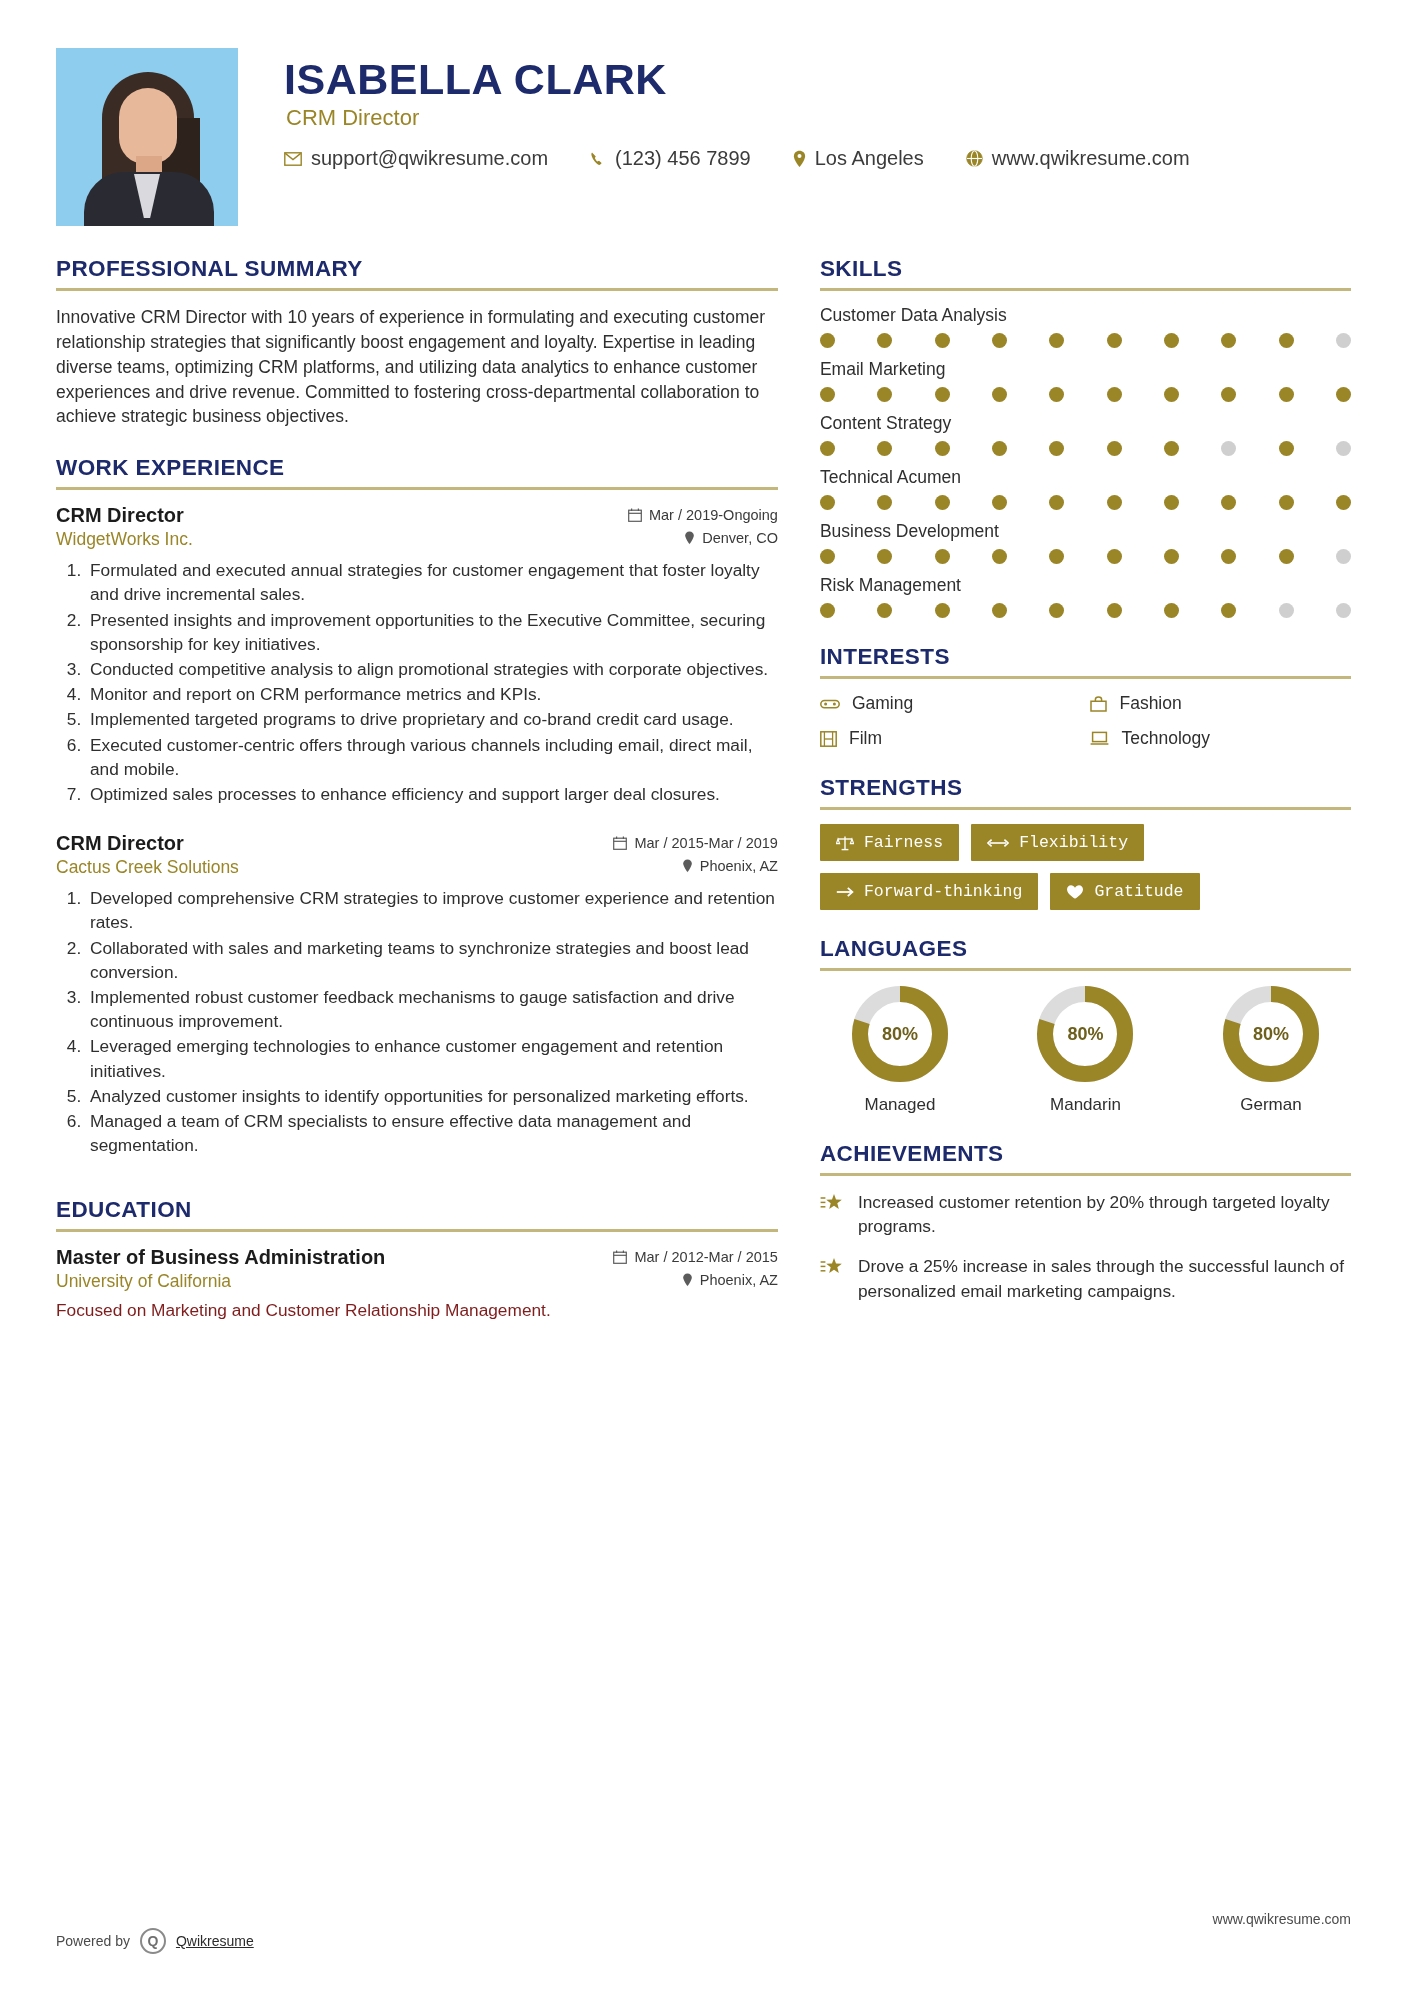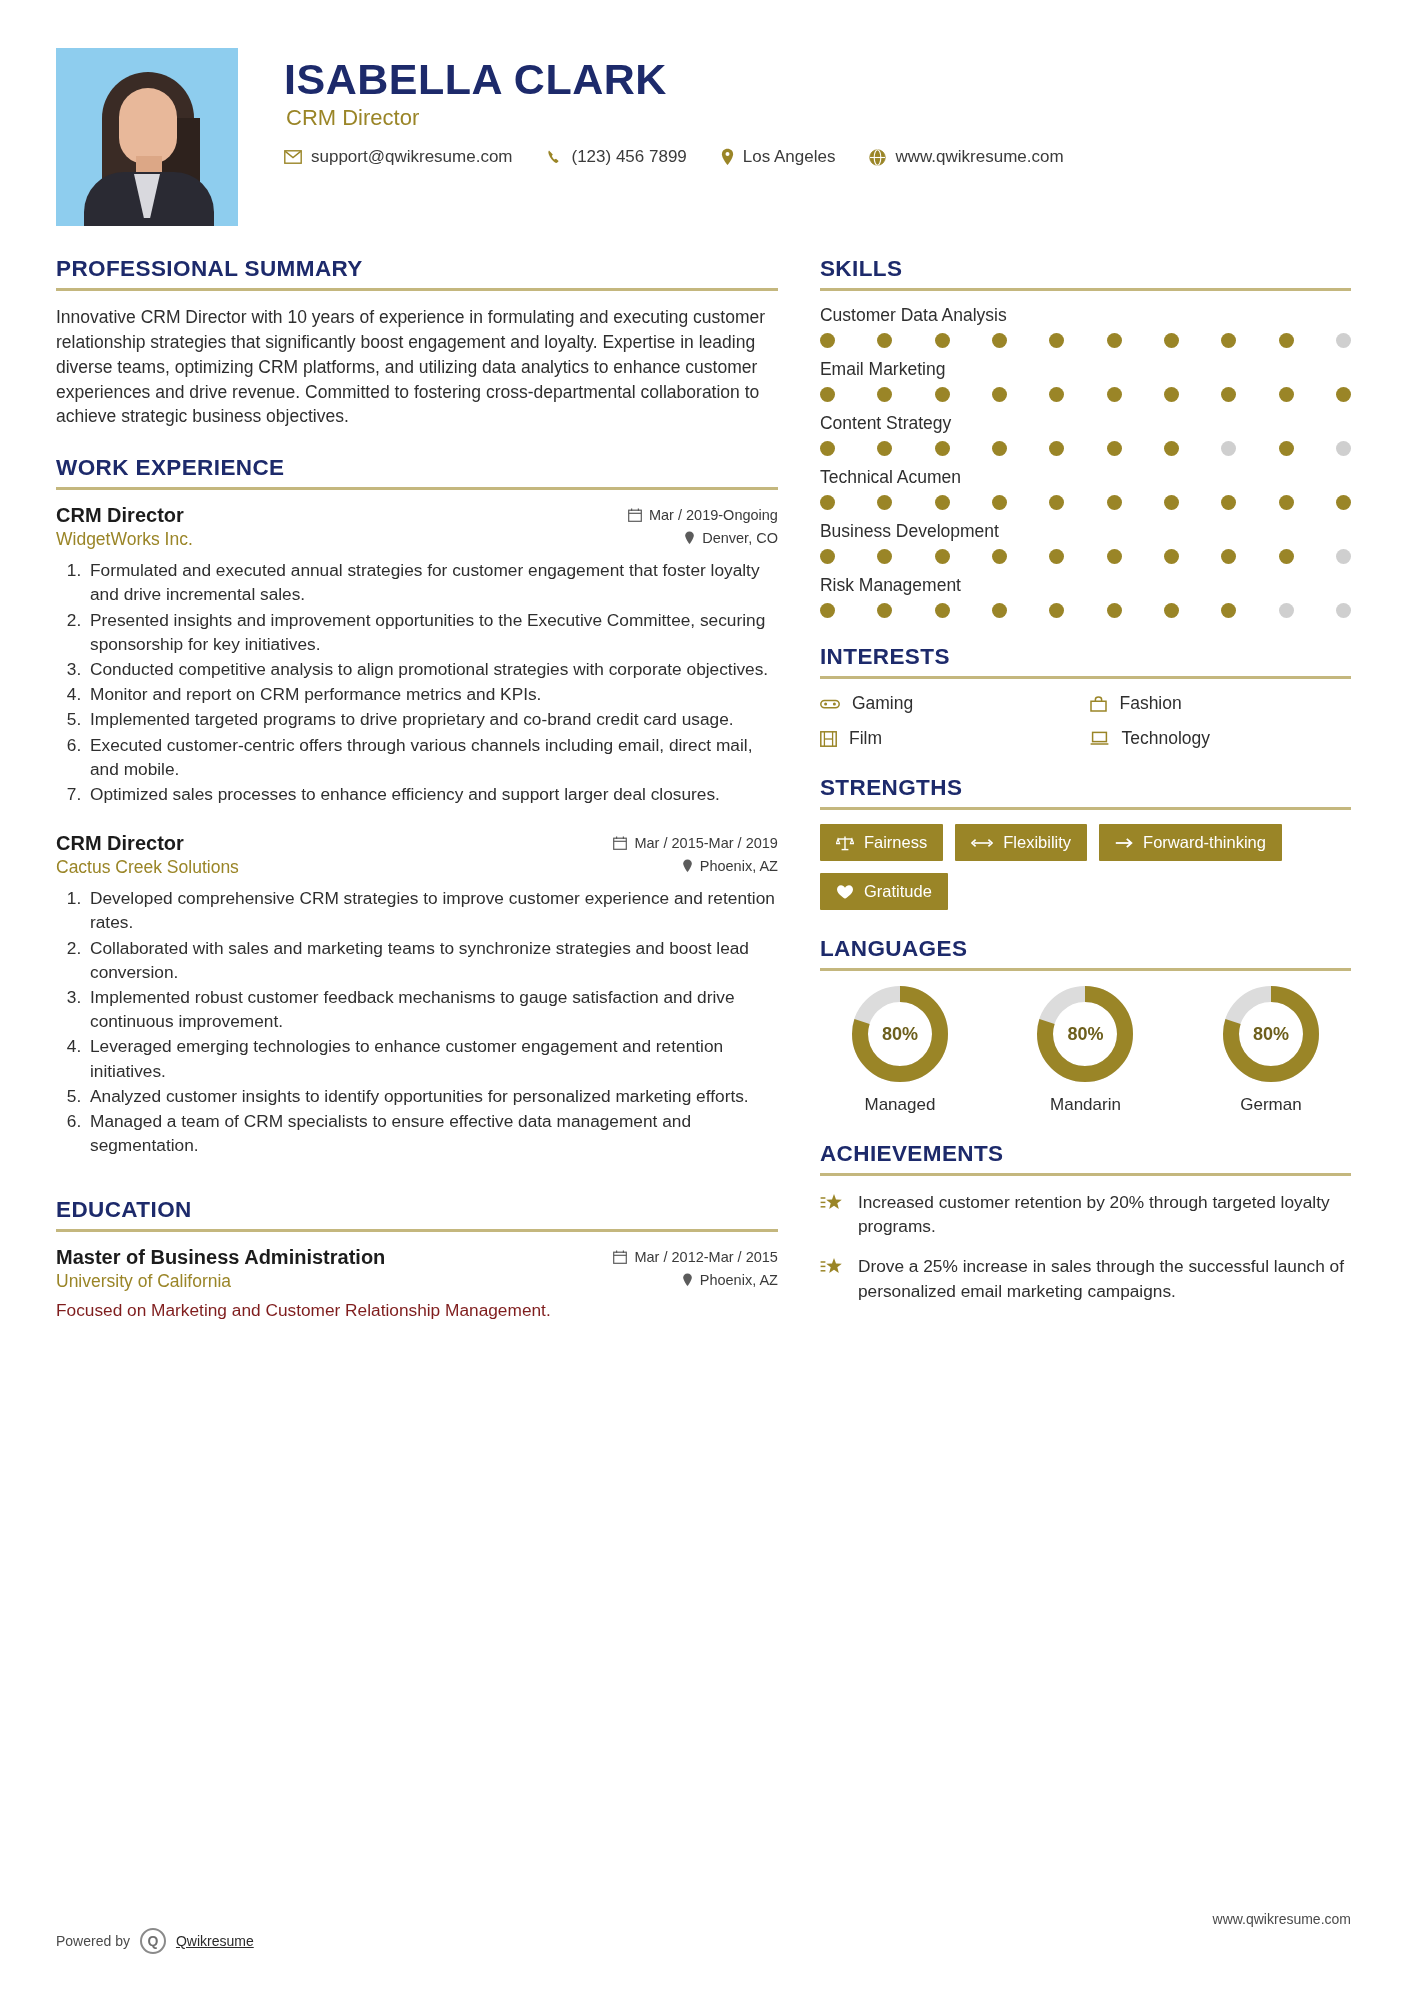--- a/index.html
+++ b/index.html
@@ -82,23 +82,23 @@
     margin: 0 0 2px 0;
   }
   .job-title {
     font-size: 22px;
     color: #9a8527;
     margin: 0 0 16px 2px;
   }
   .contact-row {
     display: flex;
     align-items: center;
-    gap: 8px;
+    gap: 16px;
     flex-wrap: wrap;
-    font-size: 17px;
+    font-size: 20px;
     color: #3b3b3b;
   }
   .contact-item { display: flex; align-items: center; gap: 9px; margin-right: 26px; }
   .contact-item .ci { color: #9a8527; display: inline-flex; align-items: center; }
   .contact-item .ci svg { display: block; }
 
   
   .cols { display: flex; margin-top: 30px; }
   .left { width: 772px; padding-right: 42px; }
   .right { width: 537px; padding-left: 0px; }
@@ -166,20 +166,21 @@
   .strengths { display: flex; flex-wrap: wrap; gap: 12px; }
   .pill {
     background: #9a8527;
     color: #ffffff;
     font-size: 16.5px;
     padding: 9px 16px;
     display: inline-flex;
     align-items: center;
     gap: 10px;
     border-radius: 1px;
+    font-family: Liberation Mono, monospace;
   }
   .pill .pi { display: inline-flex; }
 
   
   .langs { display: flex; justify-content: space-between; margin-top: 6px; }
   .lang { width: 160px; text-align: center; }
   .ring { width: 98px; height: 98px; margin: 0 auto; position: relative; }
   .ring svg { display: block; }
   .ring .pct {
     position: absolute; inset: 0;

